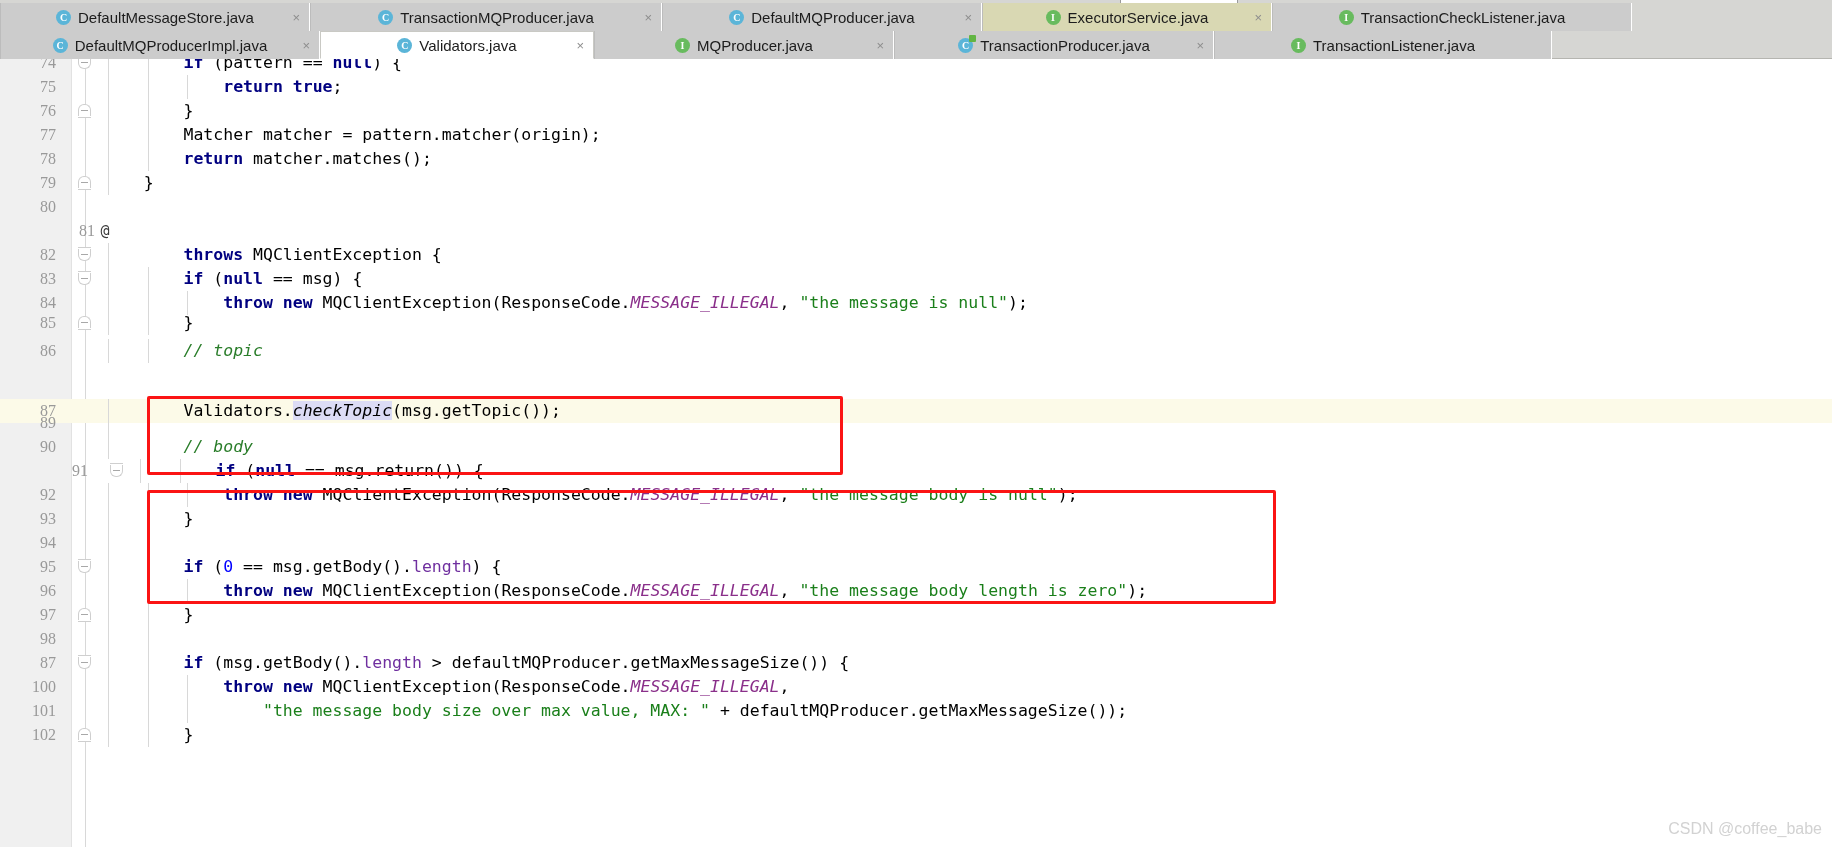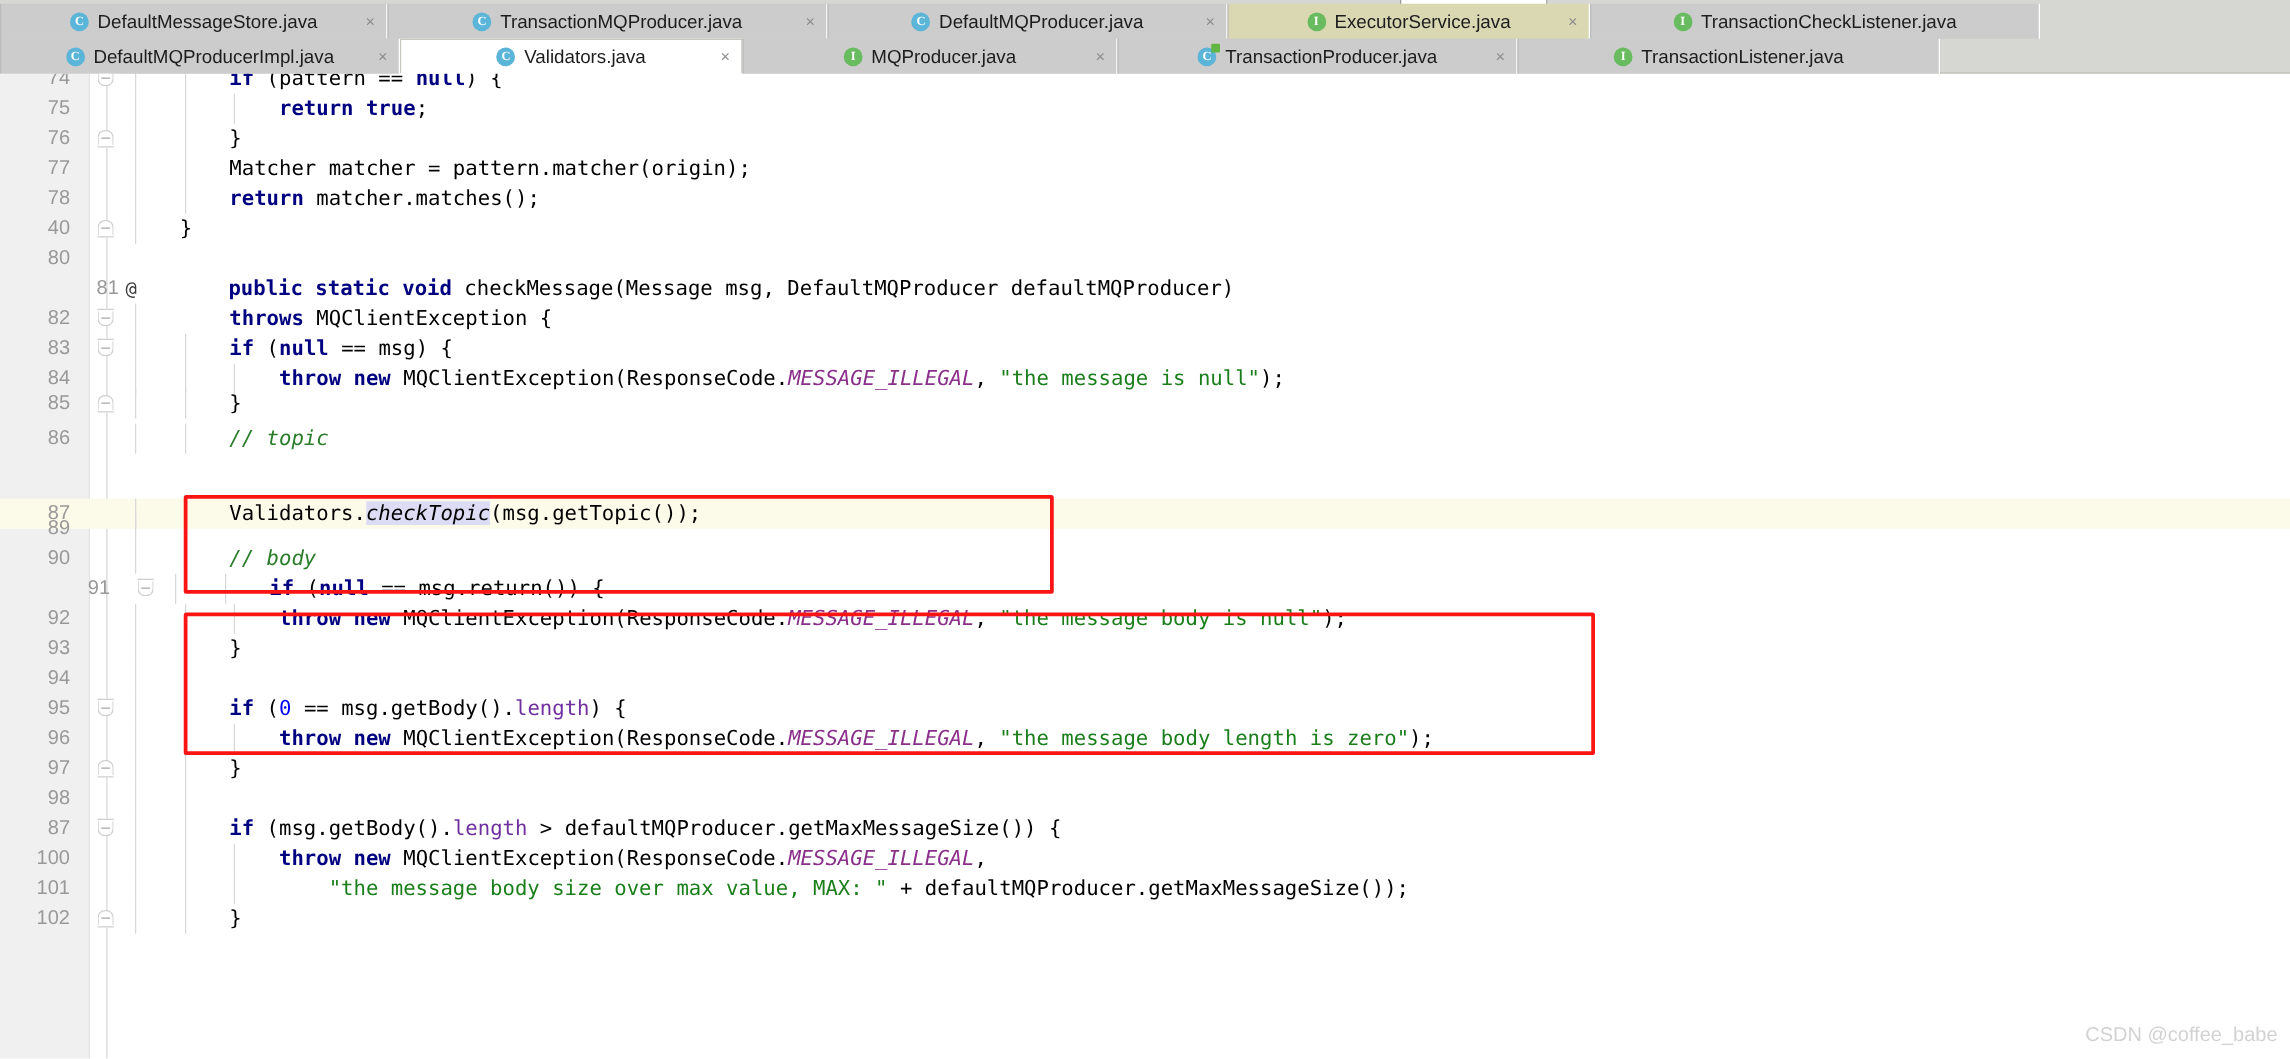--- a/index.html
+++ b/index.html
@@ -164,21 +164,21 @@
     height: 24px;
     display: block;
   }
   .line.hl { background: #fcfae8; }
 
   .lnum {
     position: absolute;
     left: 0;
     width: 56px;
     text-align: right;
-    font-family: Liberation Sans, sans-serif;
+    font-family: Liberation Serif, serif;
     font-size: 16px;
     color: #999999;
     line-height: 24px;
   }
   .at-marker {
     position: absolute;
     left: 58px;
     width: 16px;
     text-align: center;
     font-family: "DejaVu Sans Mono", monospace;
@@ -409,37 +409,36 @@
           <span class="iguide" style="left: 147.68px; top: 0px; height: 24px;"></span>
           <span class="code"><span class="pln">        Matcher matcher = pattern.matcher(origin);</span></span>
         </div>
         <div class="line" style="top: 88px;">
           <span class="lnum">78</span>
           <span class="iguide" style="left: 108px; top: 0px; height: 24px;"></span>
           <span class="iguide" style="left: 147.68px; top: 0px; height: 24px;"></span>
           <span class="code"><span class="pln">        </span><span class="kw">return</span><span class="pln"> matcher.matches();</span></span>
         </div>
         <div class="line" style="top: 112px;">
-          <span class="lnum">40</span>
+          <span class="lnum">79</span>
           <span class="fold up">
             <span class="sq"></span>
             <span class="dash"></span>
             <span class="cap"></span>
           </span>
           <span class="iguide" style="left: 108px; top: 0px; height: 24px;"></span>
           <span class="code"><span class="pln">    }</span></span>
         </div>
         <div class="line" style="top: 136px;">
           <span class="lnum">80</span>
           <span class="code"><span class="pln"></span></span>
         </div>
         <div class="line" style="top: 160px; margin-left: 39px;">
           <span class="lnum">81</span>
           <span class="at-marker">@</span>
-          <span class="code"><span class="pln">    </span><span class="kw">public static void</span><span class="pln"> checkMessage(Message msg, DefaultMQProducer defaultMQProducer)</span></span>
         </div>
         <div class="line" style="top: 184px;">
           <span class="lnum">82</span>
           <span class="fold down">
             <span class="sq"></span>
             <span class="dash"></span>
             <span class="cap"></span>
           </span>
           <span class="iguide" style="left: 108px; top: 0px; height: 24px;"></span>
           <span class="code"><span class="pln">        </span><span class="kw">throws</span><span class="pln"> MQClientException {</span></span>

